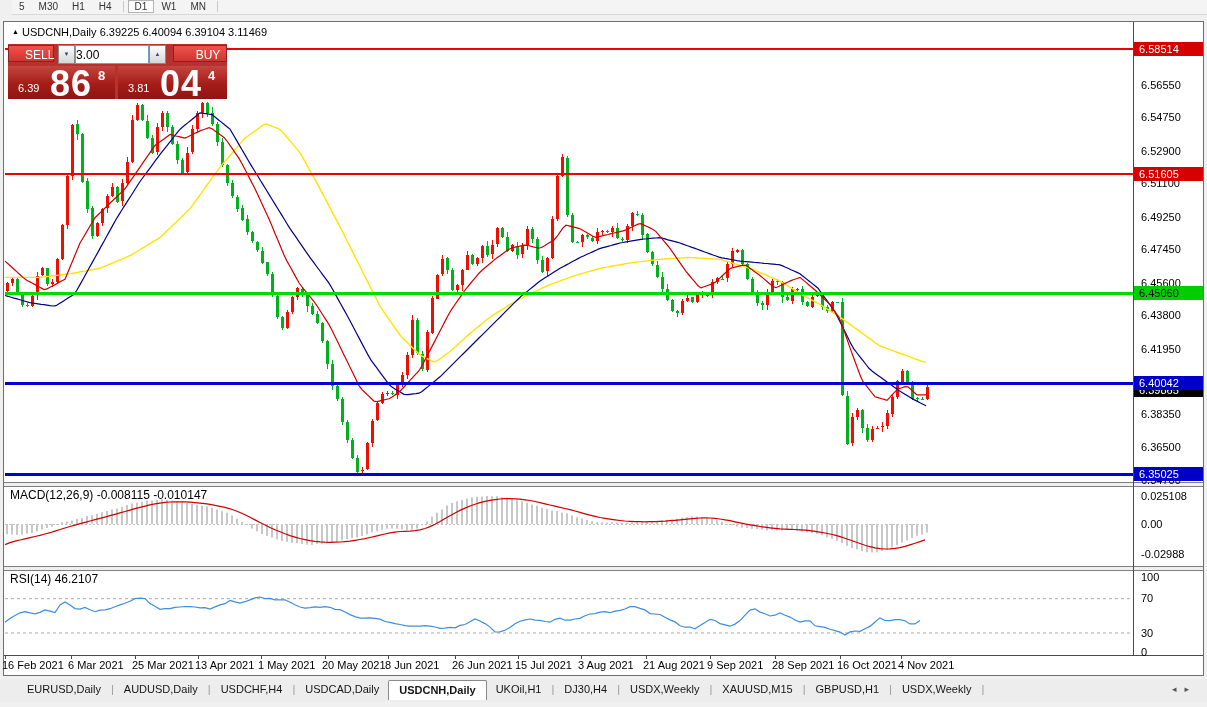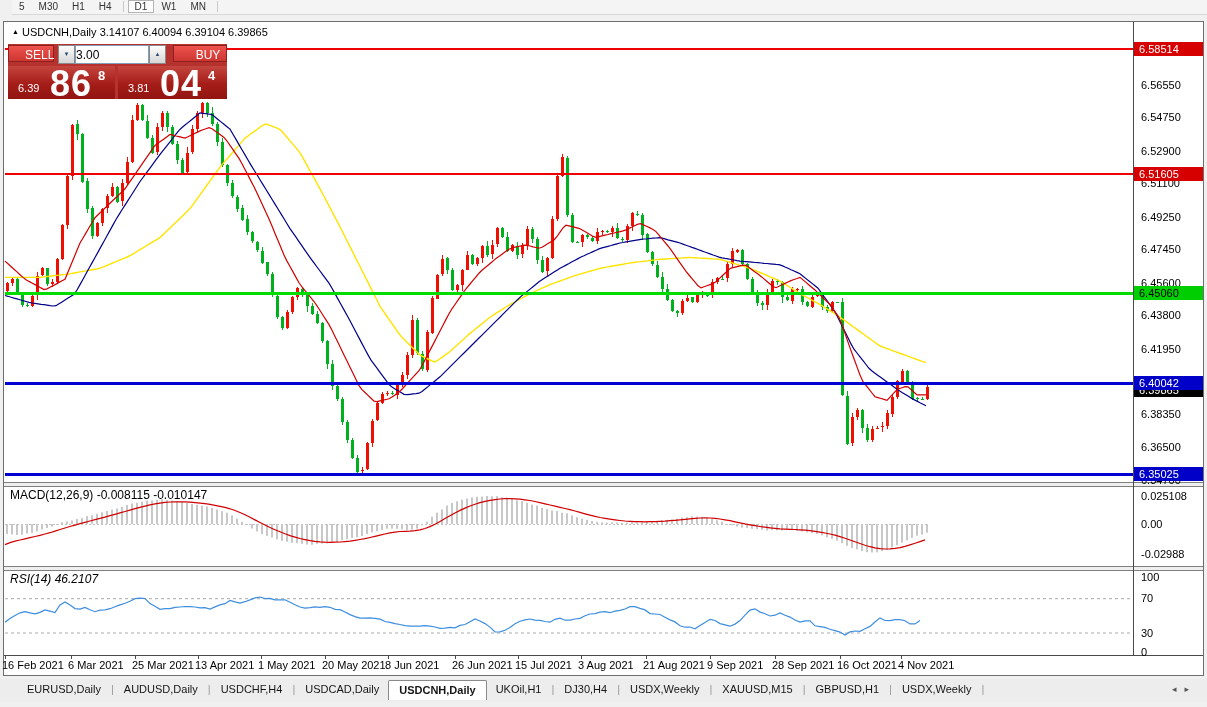--- a/index.html
+++ b/index.html
@@ -26,21 +26,21 @@
     box-sizing:border-box;background:#fff;font-size:12px;text-align:left;font-family:"Liberation Sans",sans-serif;padding:0;}
   .tp-price{position:absolute;top:22px;height:33px;background:linear-gradient(180deg,#c4453f 0%,#a51d18 55%,#911411 100%);
     color:#fff;cursor:pointer;}
   .tp-price-sell{left:0;width:107px;}
   .tp-price-buy{left:110px;width:109px;}
   .tp-small{position:absolute;left:10px;bottom:5px;font-size:11px;font-weight:normal;}
   .tp-big{position:absolute;left:42px;top:-3px;font-size:36px;font-weight:bold;letter-spacing:1px;}
   .tp-sup{position:absolute;left:84px;top:2px;font-size:13px;font-weight:bold;}
   .ind-label{position:absolute;font-size:12px;color:#000;z-index:5;white-space:nowrap;}
   .macd-label{left:10px;top:488px;}
-  .rsi-label{left:10px;top:572px;font-style:italic;}
+  .rsi-label{left:10px;top:572px;}
   svg.chart-svg{position:absolute;left:0;top:0;z-index:3;}
   .tabbar{position:absolute;left:0;top:679px;width:1207px;height:23px;background:#ededed;
     font-size:11px;color:#151515;white-space:nowrap;padding-left:18px;box-sizing:border-box;}
   .tab{display:inline-block;padding:4px 9px 3px;vertical-align:top;cursor:pointer;}
   .tab.active{background:#fff;border:1px solid #8a8a8a;border-bottom:none;border-radius:2px 2px 0 0;
     font-weight:bold;padding:3px 10px 4px;margin-top:1px;}
   .tab-sep{display:inline-block;color:#9a9a9a;padding:4px 1px 0;vertical-align:top;}
   .tab-arrows{position:absolute;right:10px;top:5px;color:#555;font-size:9px;letter-spacing:8px;cursor:pointer;}
 </style>
 </head>
@@ -717,21 +717,21 @@
       <line x1="840.5" y1="656" x2="840.5" y2="659" stroke="#4a4a4a"></line>
       <text x="837" y="669" font-size="11" fill="#000">16 Oct 2021</text>
       <line x1="901.5" y1="656" x2="901.5" y2="659" stroke="#4a4a4a"></line>
       <text x="898" y="669" font-size="11" fill="#000">4 Nov 2021</text>
     </g>
   </svg>
 
 <div class="chart-title">
   <span class="marker">▲</span>
   <span>USDCNH,Daily</span>
-  <span>3.14107 6.40094 6.39104 6.39865</span>
+  <span>6.39225 6.40094 6.39104 3.11469</span>
 </div>
 
 <div class="trade-panel">
   <div class="tp-btn tp-sell-btn">SELL</div>
   <div class="tp-spin tp-spin-dn">
     <span>▼</span>
   </div>
   <input class="tp-vol" value="3.00" style="">
   <div class="tp-spin tp-spin-up">
     <span>▲</span>

